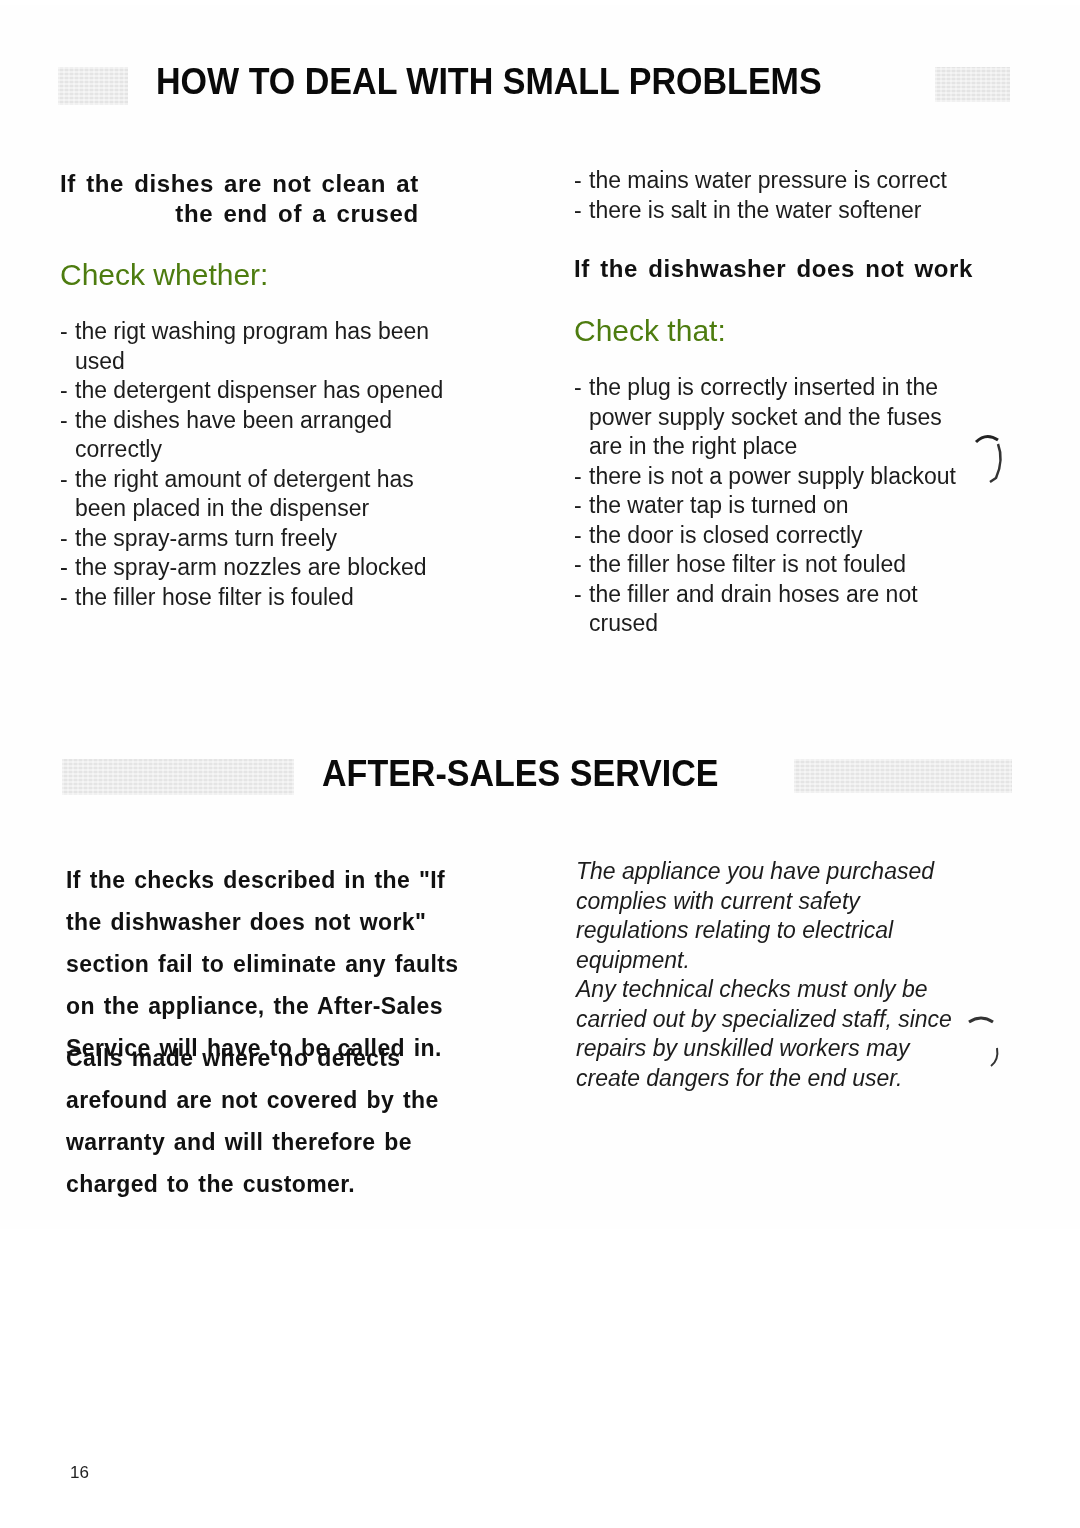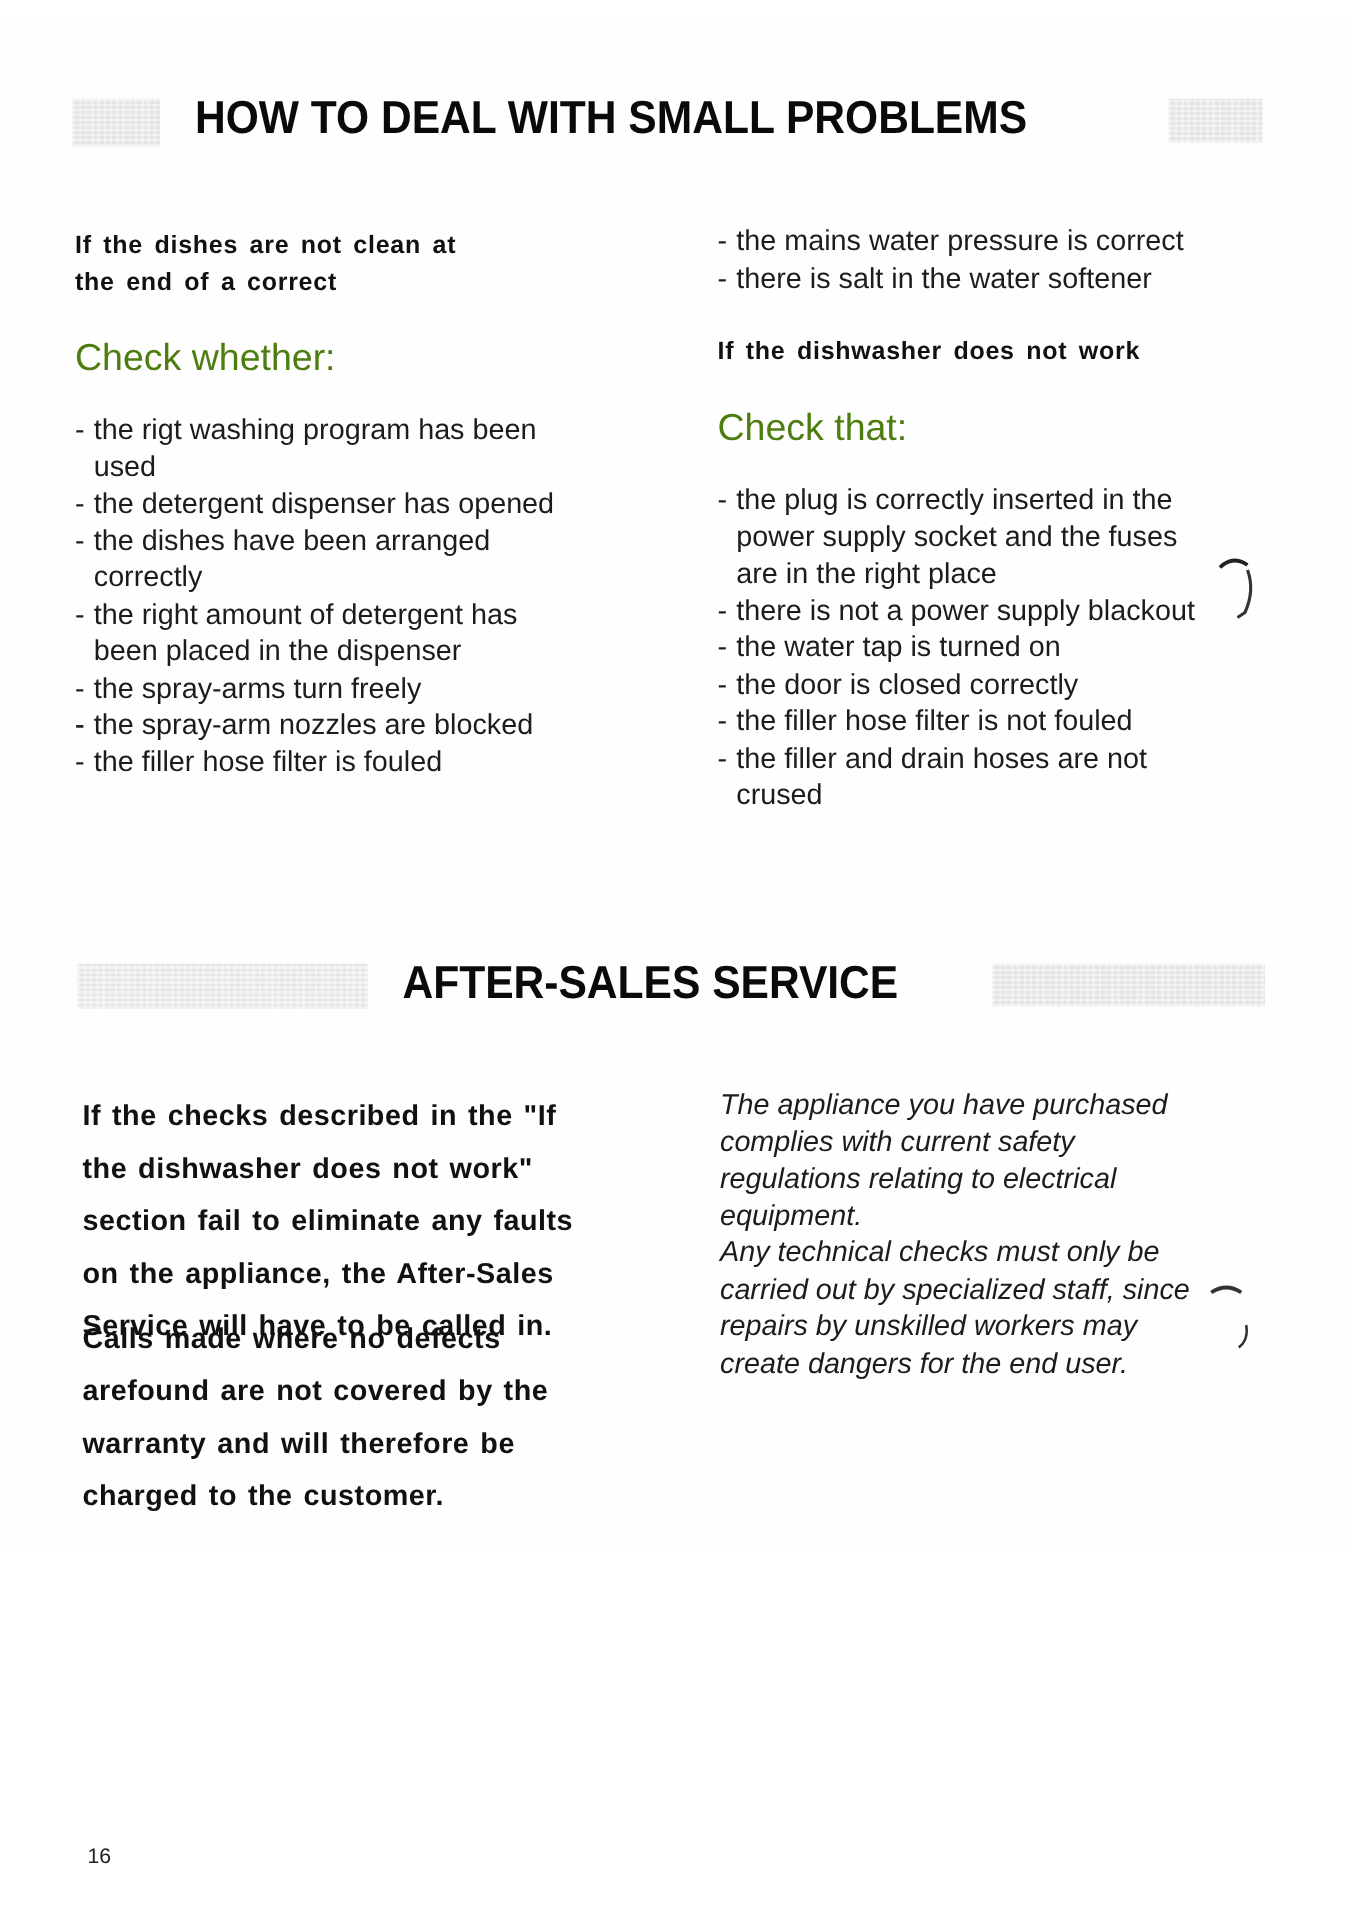--- a/index.html
+++ b/index.html
@@ -10,21 +10,21 @@
     body {
       width: 1080px;
       height: 1528px;
       position: relative;
       overflow: hidden;
       font-family: "Liberation Sans", sans-serif;
       color: #1a1a1a;
     }
     .page {
       position: absolute;
-      left: 0; top: 17px;
+      left: 0; top: 5px;
       width: 1080px; height: 1224px;
       background: #fefefe;
     }
     .banner-block {
       position: absolute;
       background-color: #e4e4e4;
       background-image:
         repeating-linear-gradient(0deg, rgba(255,255,255,0.45) 0 2px, transparent 2px 4px),
         repeating-linear-gradient(90deg, rgba(255,255,255,0.35) 0 2px, transparent 2px 5px);
     }
@@ -35,25 +35,26 @@
       font-size: 37px;
       letter-spacing: 0px;
       color: #0a0a0a;
       white-space: nowrap;
       transform: scaleX(0.92);
       transform-origin: left center;
     }
     .subheading {
       position: absolute;
       font-weight: bold;
-      font-size: 20px;
+      font-size: 24px;
       line-height: 30px;
       color: #111;
       letter-spacing: 0.6px;
       word-spacing: 3px;
+      text-align: right;
     }
     .text {
       position: absolute;
       font-size: 30px;
       line-height: 29.5px;
       color: #4d7c0f;
       white-space: nowrap;
     }
     .list {
       position: absolute;
@@ -108,21 +109,21 @@
 <div class="page">
 
   <div>
     <div class="banner-block" style="left:58px; top:62px; width:70px; height:38px;"></div>
     <div class="banner-title" style="left:156px; top:56px;">HOW TO DEAL WITH SMALL PROBLEMS</div>
     <div class="banner-block" style="left:935px; top:62px; width:75px; height:35px;"></div>
   </div>
 
   <div class="subheading" style="left:60px; top:164px;">
     <div>If the dishes are not clean at</div>
-    <div>the end of a correct</div>
+    <div>the end of a crused</div>
   </div>
 
   <div class="text" style="left:60px; top:255px;">Check whether:</div>
 
   <ul class="list" style="left:60px; top:312px; width:440px;">
     <li><span class="dash">-</span><span>the rigt washing program has been
 used</span></li>
     <li><span class="dash">-</span><span>the detergent dispenser has opened</span></li>
     <li><span class="dash">-</span><span>the dishes have been arranged
 correctly</span></li>

